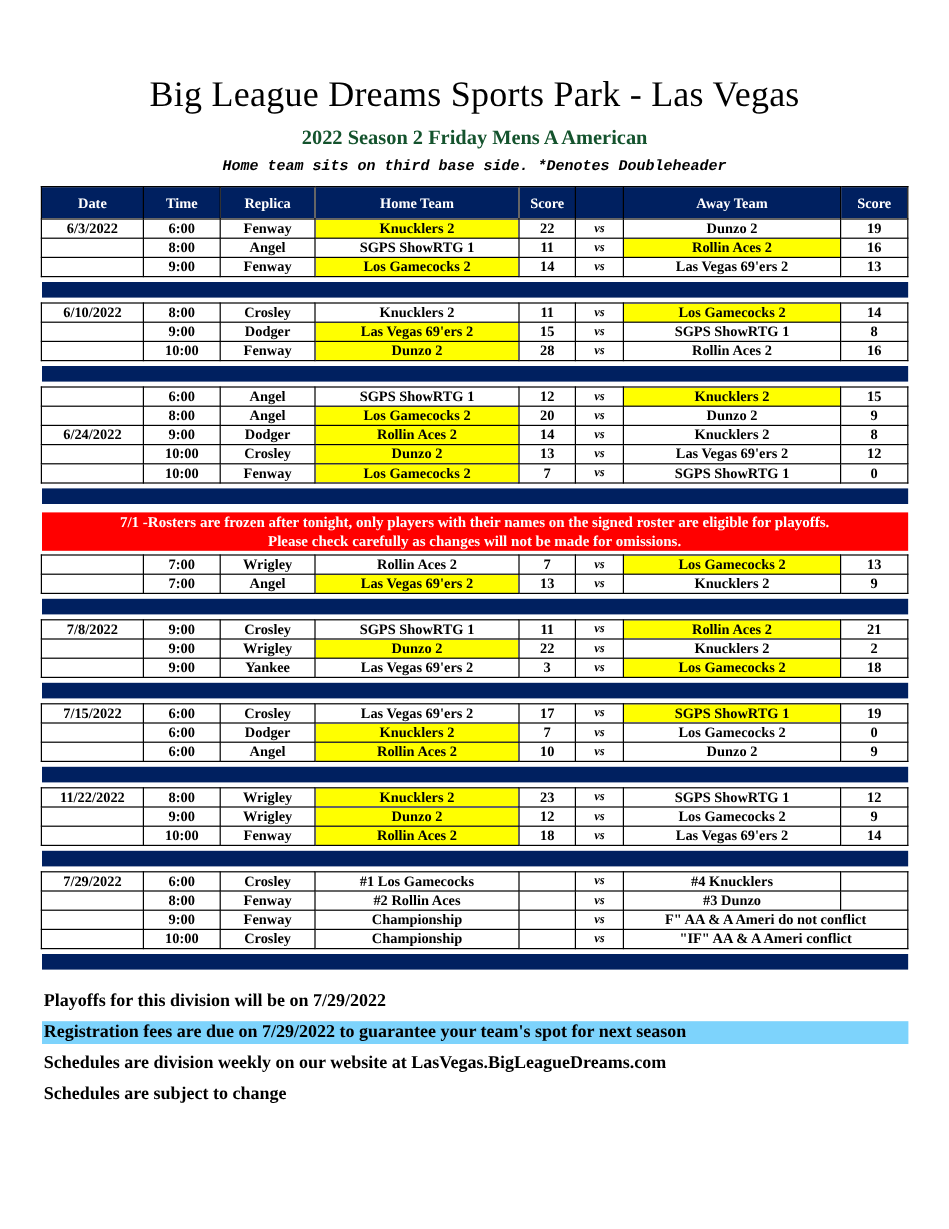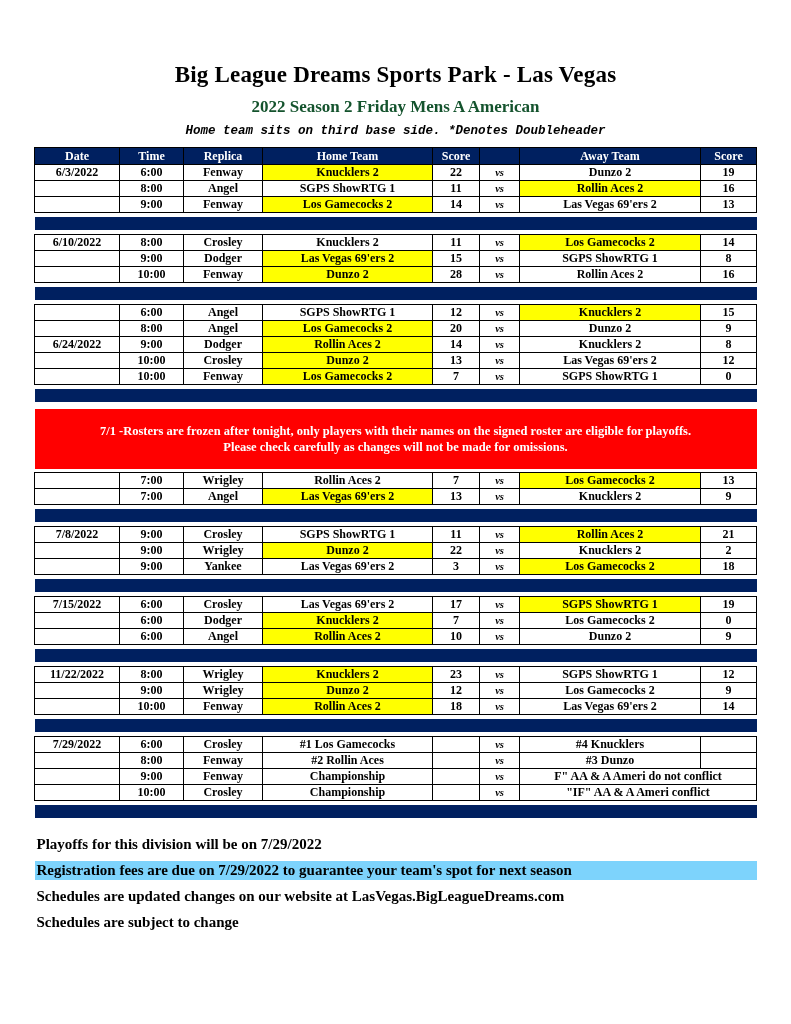--- a/index.html
+++ b/index.html
@@ -2,46 +2,46 @@
 <html><head>
 <meta charset="utf-8">
 <style>
   * { box-sizing: border-box; }
   html, body { margin: 0; padding: 0; background: #ffffff; }
   .page {
     width: 791px; height: 1024px; margin: 0 auto; background: #ffffff;
     font-family: "Liberation Serif", serif; color: #000;
     padding-top: 62px; overflow: hidden;
   }
-  .title  { text-align: center; font-size: 23px; font-weight: bold; letter-spacing: .2px; }
+  .title  { text-align: center; font-size: 30px; font-weight: normal; letter-spacing: .2px; }
   .subtitle { text-align: center; font-size: 17px; font-weight: bold; color: #14532d; margin-top: 9px; }
   .note { text-align: center; font-size: 12.5px; font-weight: bold; font-style: italic; margin-top: 7px; font-family: Liberation Mono, monospace; }
 
   table.sched {
     border-collapse: collapse; table-layout: fixed;
     width: 722px; margin: 9px auto 0 auto;
   }
   .sched th, .sched td {
     border: 1px solid #000; font-size: 12px; font-weight: bold;
     text-align: center; vertical-align: middle;
     height: 16px; padding: 0 2px; white-space: nowrap; overflow: hidden;
   }
-  .sched th { background: #002060; color: #ffffff; font-size: 12px; height: 17px; }
+  .sched th { background: #002060; color: #ffffff; font-size: 12px; height: 27px; }
   .sched td.hl { background: #FFFF00; }
   .sched td.vs-cell { font-style: italic; font-size: 10.5px; }
 
   tr.gap-row td { border: none; background: #ffffff; padding: 0; height: auto; white-space: normal; }
   .spacer-bar { background: #002060; height: 13px; margin: 4px 0; }
   .spacer-bar.with-text {
     color: #ffffff; font-size: 11.5px; font-weight: bold;
     line-height: 14px; height: 14px; text-align: center;
   }
   .notice-bar {
     background: #FF0000; color: #ffffff; font-weight: bold;
-    font-size: 12.5px; text-align: center; margin: 3px 0; padding: 14px 0;
+    font-size: 12.5px; text-align: center; margin: 3px 0; padding: 0 0;
   }
   .notice-line { line-height: 16px; }
 
   .footer { width: 722px; margin: 13px auto 0 auto; }
   .footer-line { font-size: 15px; font-weight: bold; margin: 7px 0; padding: 1px 2px; }
   .footer-line.hl { background: #7dd3fc; font-family: Liberation Serif, serif; }
 </style>
 </head>
 <body>
 
@@ -379,16 +379,16 @@
           <td colspan="8">
             <div class="spacer-bar"></div>
           </td>
         </tr>
       </tbody>
   </table>
 
   <div class="footer" id="footer-lines">
       <div class="footer-line">Playoffs for this division will be on 7/29/2022</div>
       <div class="footer-line hl">Registration fees are due on 7/29/2022 to guarantee your team's spot for next season</div>
-      <div class="footer-line">Schedules are updated changes on our website at LasVegas.BigLeagueDreams.com</div>
+      <div class="footer-line">Schedules are division weekly on our website at LasVegas.BigLeagueDreams.com</div>
       <div class="footer-line">Schedules are subject to change</div>
     </div>
 </div>
 
 </body></html>

